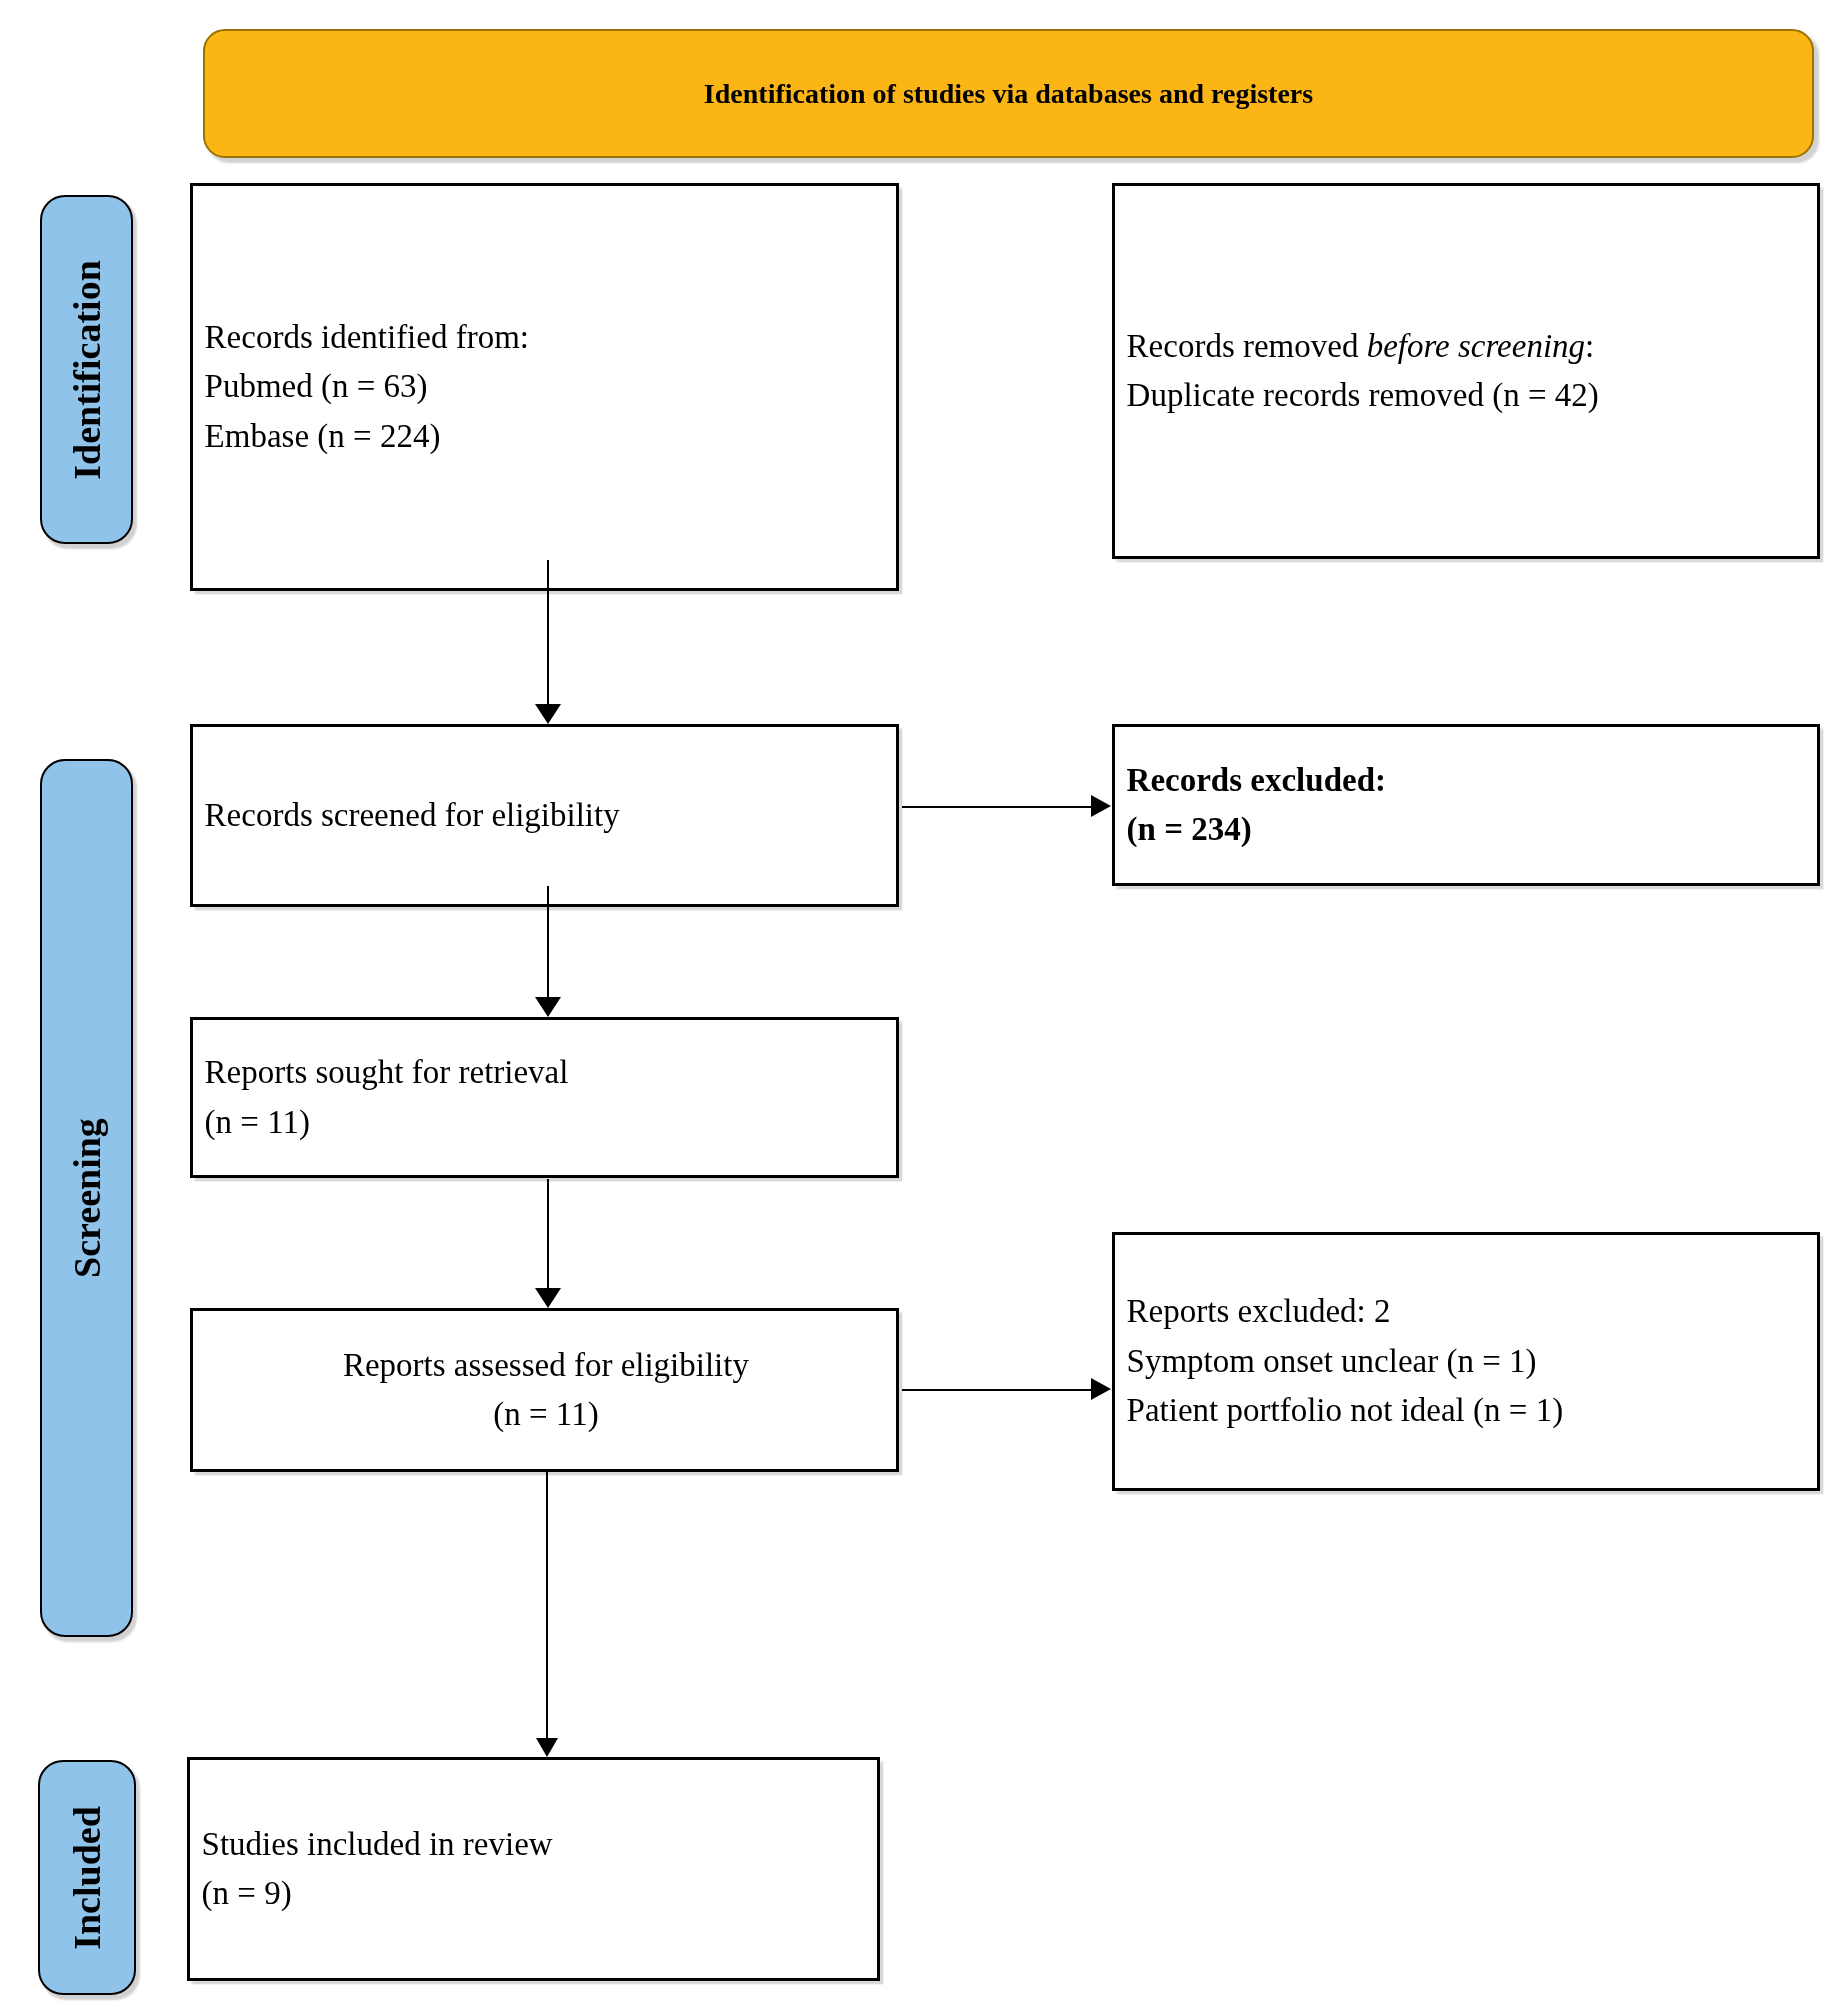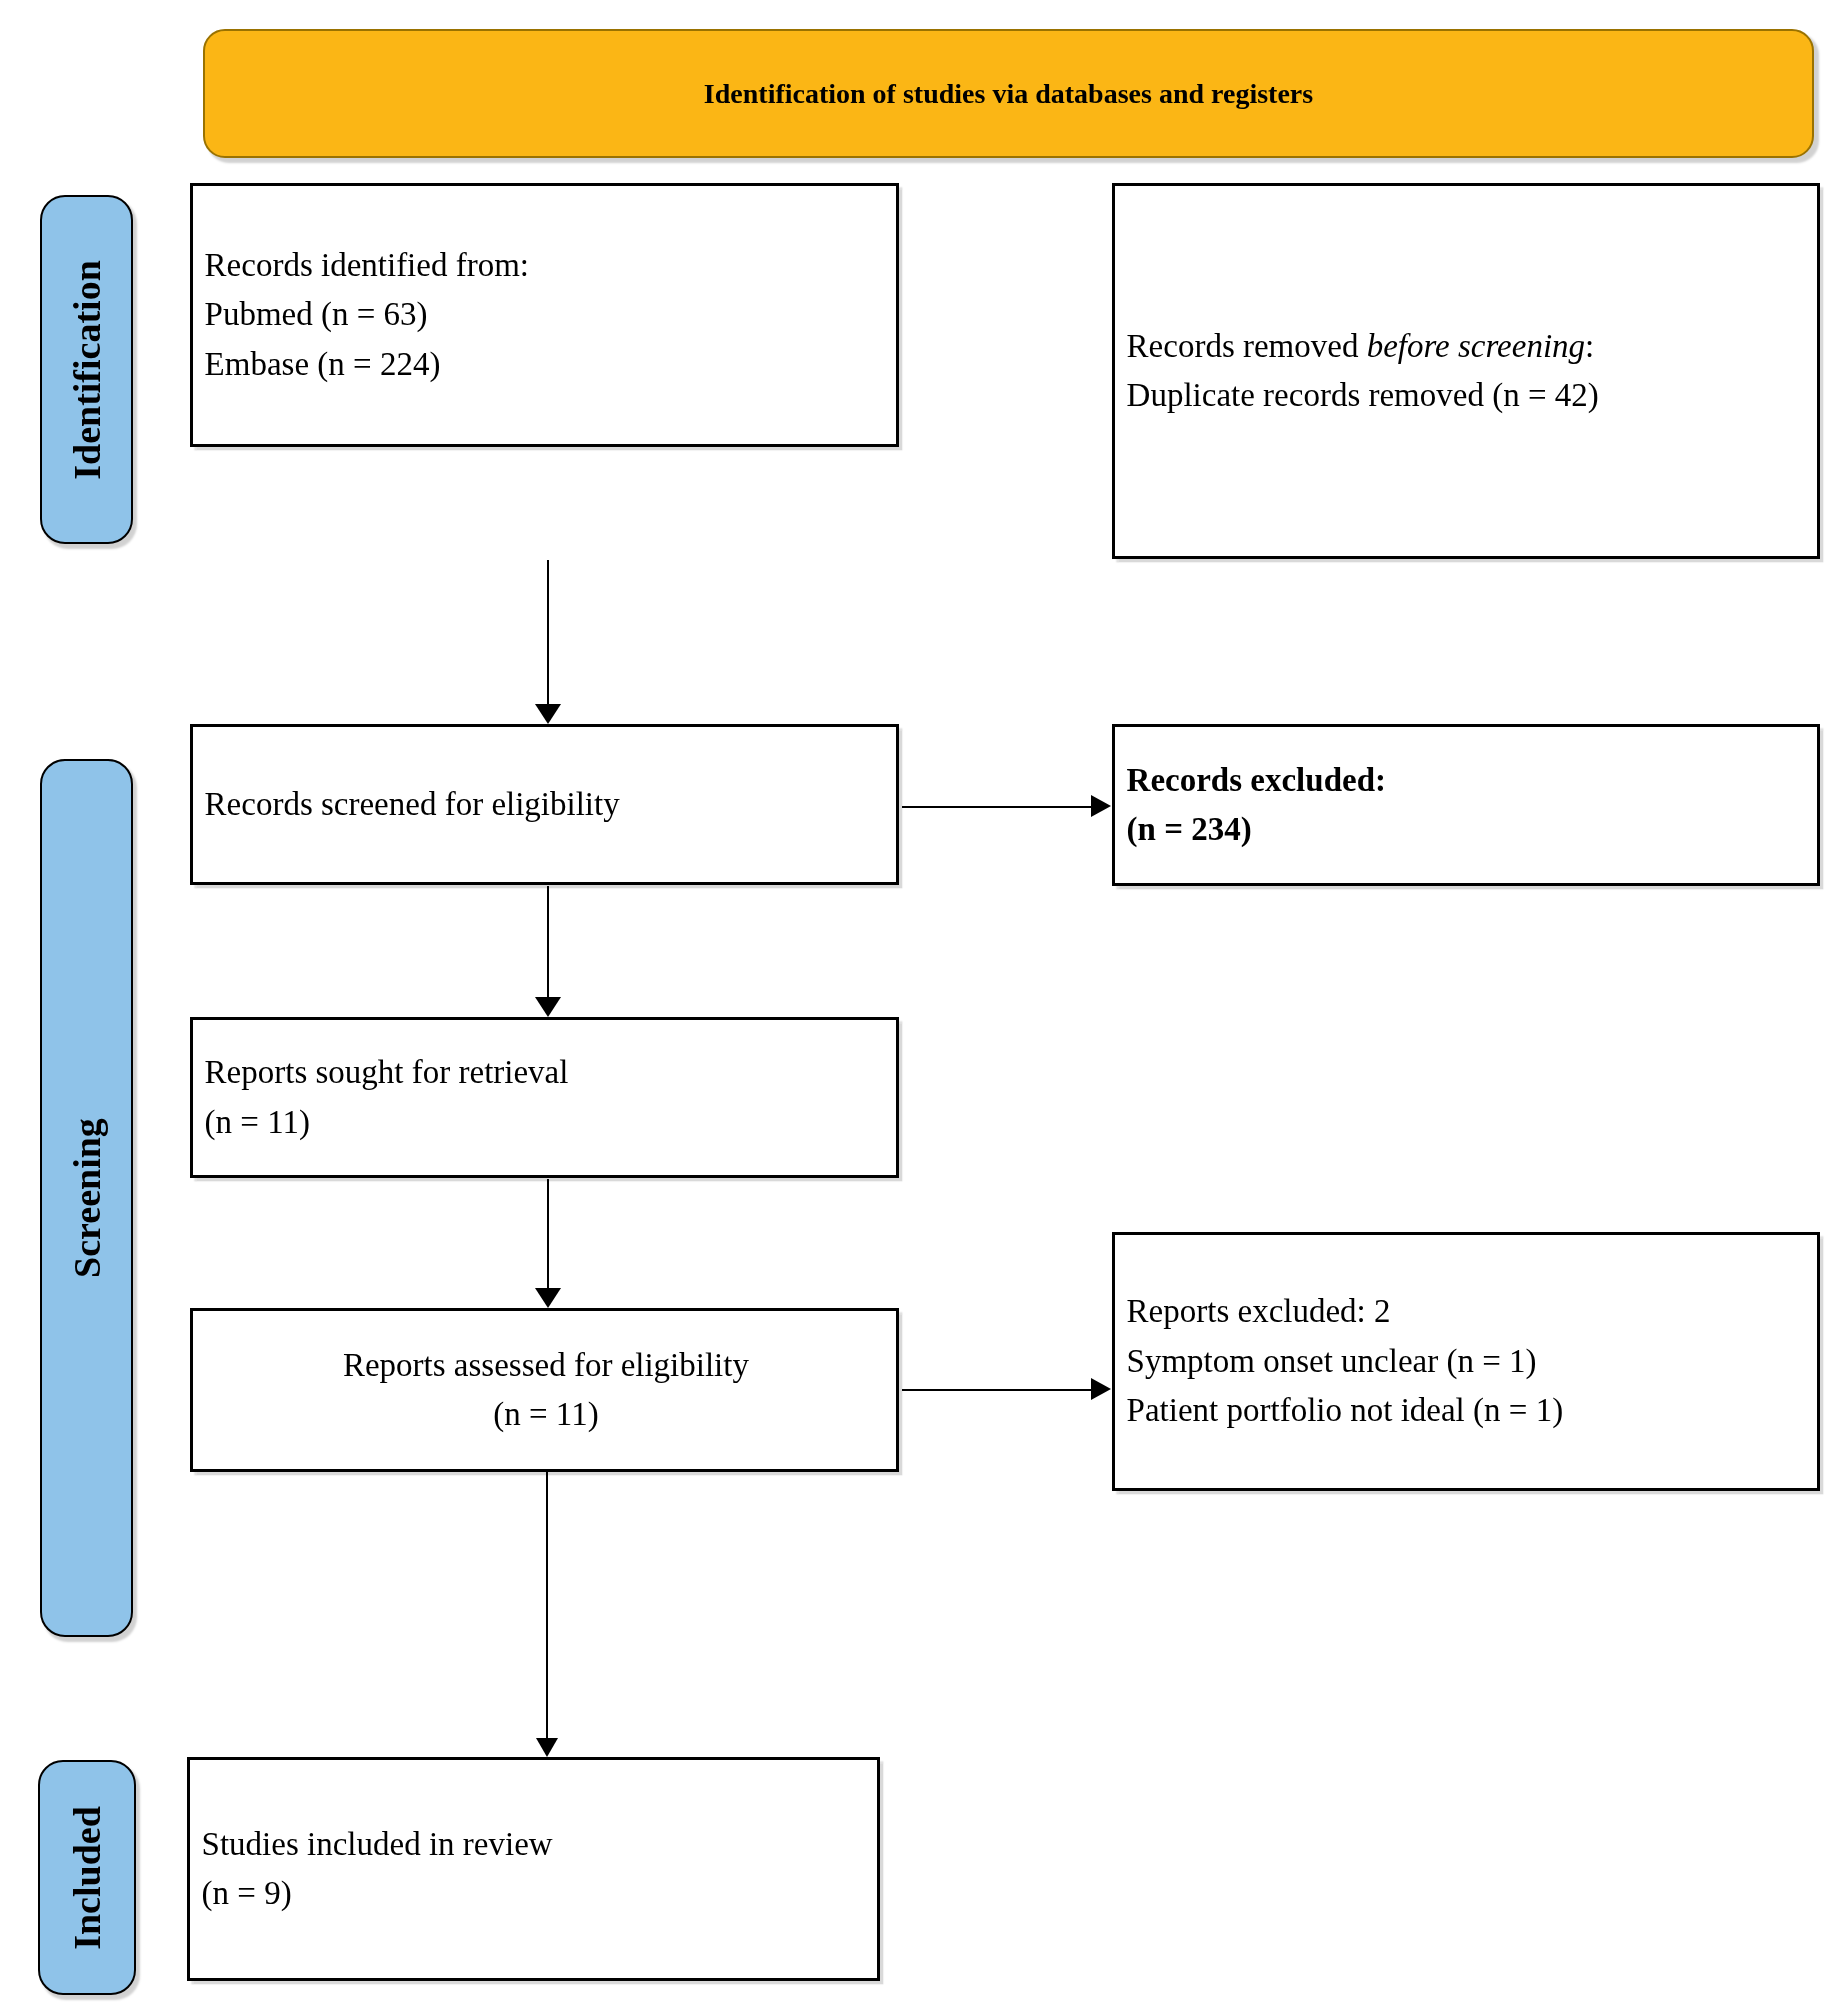--- a/index.html
+++ b/index.html
@@ -50,23 +50,23 @@
     box-sizing: border-box;
     background: #ffffff;
     border: 3.6px solid #000000;
     display: flex; flex-direction: column; justify-content: center;
     padding-left: 11.6px; padding-right: 8.7px;
     font-size: 33px; line-height: 1.5;
     box-shadow: 3.6px 4.4px 1.5px rgba(0,0,0,0.15);
   }
   .fbox .it { font-style: italic; }
 
-  .b1 { left: 190px;  top: 183px;  width: 709px; height: 264px; }
+  .b1 { left: 190px;  top: 183px;  width: 709px; height: 408px; }
   .r1 { left: 1112px; top: 183px;  width: 708px; height: 376px; }
-  .b2 { left: 190px;  top: 724px;  width: 709px; height: 161px; }
+  .b2 { left: 190px;  top: 724px;  width: 709px; height: 183px; }
   .r2 { left: 1112px; top: 724px;  width: 708px; height: 162px; font-weight: bold; }
   .b3 { left: 190px;  top: 1017px; width: 709px; height: 161px; }
   .b4 { left: 190px;  top: 1308px; width: 709px; height: 164px; text-align: center; }
   .r3 { left: 1112px; top: 1232px; width: 708px; height: 259px; }
   .b5 { left: 187px;  top: 1757px; width: 693px; height: 224px; }
 
   
   .vline { position: absolute; width: 2.2px; background: #000; }
   .hline { position: absolute; height: 2.2px; background: #000; }
 

